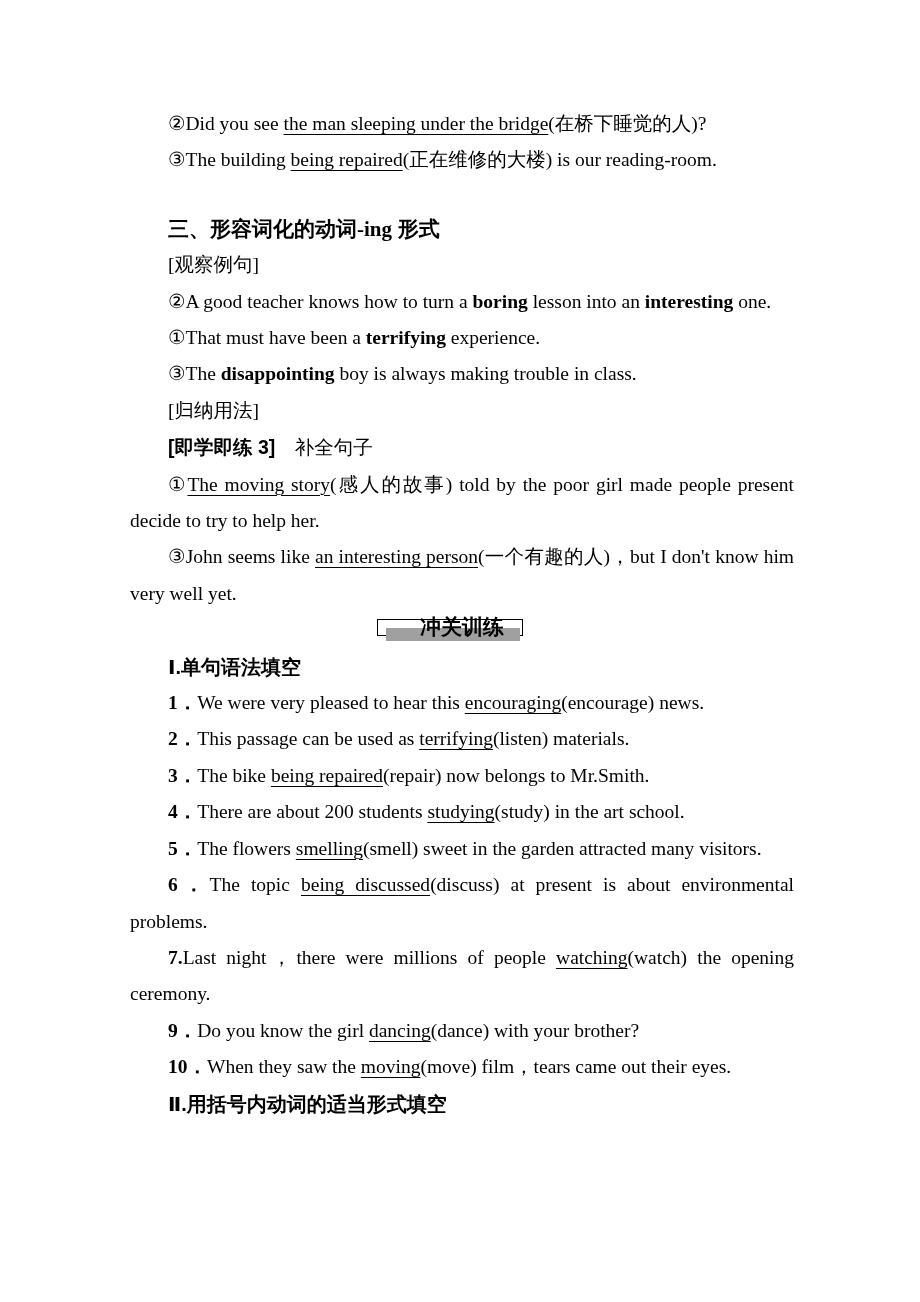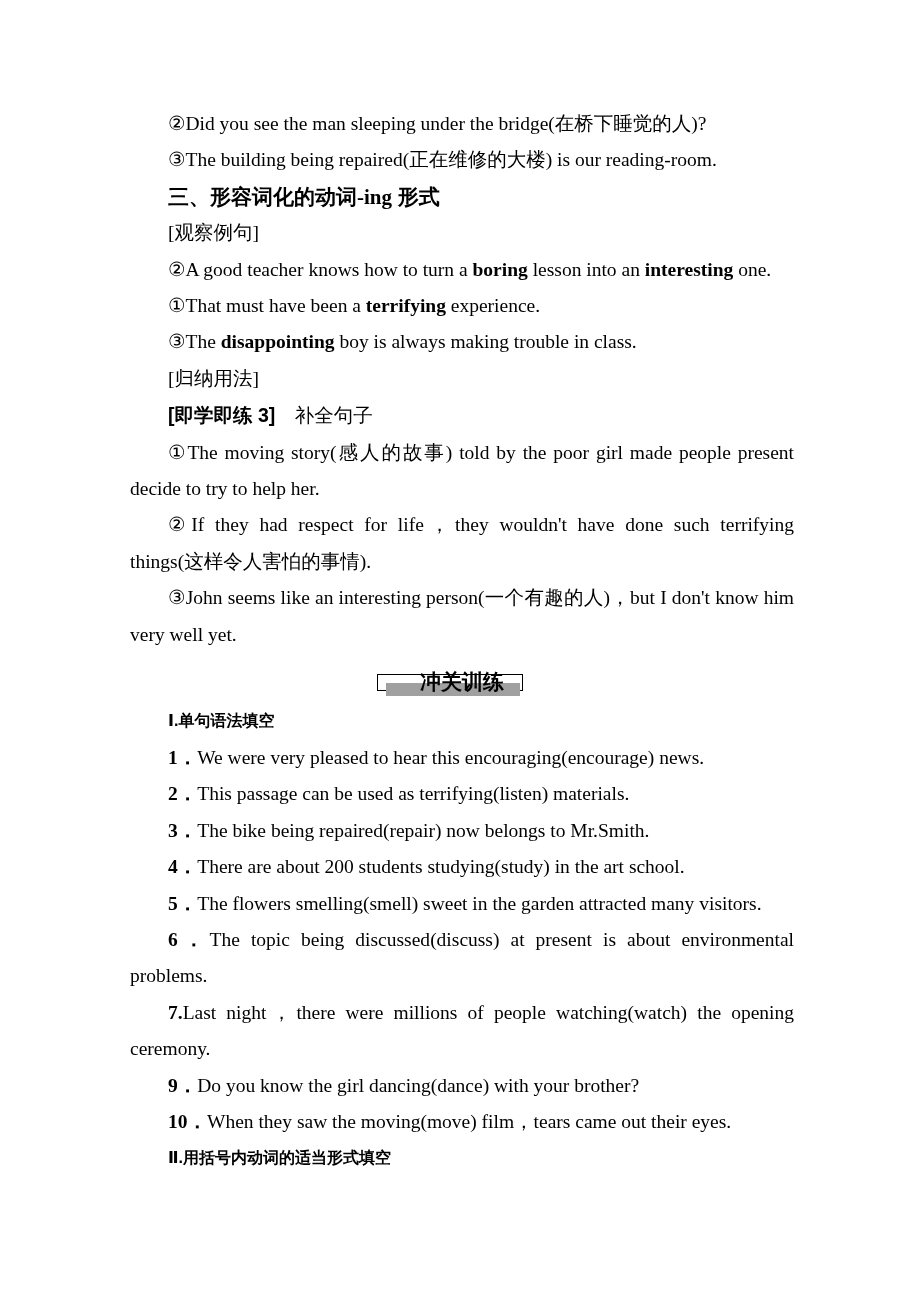--- a/index.html
+++ b/index.html
@@ -19,43 +19,44 @@
   .page {
     padding: 106px 126px 0 130px;
     box-sizing: border-box;
     width: 920px;
   }
   p.ln {
     margin: 0;
     text-align: justify;
   }
   p.indent { text-indent: 38px; }
-  p.sect  { font-size: 21px; }
-  p.exh   { font-size: 16px; }
+  p.sect  { font-size: 21px; margin-top: 32px; }
+  p.exh   { font-size: 20px; }
   
   .u {
+    text-decoration: underline;
     text-decoration-thickness: 1px;
     text-underline-offset: 4px;
     margin-top: 16px;
   }
   .b { font-weight: bold; }
   .h {
     font-family: "Liberation Sans", "DejaVu Sans", sans-serif;
     font-weight: bold;
   }
   
   .banner-row {
     height: 36.4px;
     position: relative;
   }
   .banner {
     position: relative;
     width: 170px;
     height: 36.4px;
-    margin: 14px auto;
+    margin: 0 auto;
   }
   .banner-frame {
     position: absolute;
     left: 0; top: 7px;
     width: 144px; height: 15px;
     border: 1px solid #000;
     background: #fff;
     z-index: 1;
   }
   .banner-shadow {
@@ -84,21 +85,20 @@
   <p class="ln indent"><span>②Did you see </span><span class="u">the man sleeping under the bridge</span><span>(在桥下睡觉的人)?</span></p>
   <p class="ln indent"><span>③The building </span><span class="u">being repaired</span><span>(正在维修的大楼) is our reading-room.</span></p>
   <p class="ln indent sect"><span class="h">三、形容词化的动词</span><span class="b">-ing</span><span class="h"> 形式</span></p>
   <p class="ln indent"><span>[观察例句]</span></p>
   <p class="ln indent"><span>②A good teacher knows how to turn a </span><span class="b">boring</span><span> lesson into an </span><span class="b">interesting</span><span> one.</span></p>
   <p class="ln indent"><span>①That must have been a </span><span class="b">terrifying</span><span> experience.</span></p>
   <p class="ln indent"><span>③The </span><span class="b">disappointing</span><span> boy is always making trouble in class.</span></p>
   <p class="ln indent"><span>[归纳用法]</span></p>
   <p class="ln indent"><span class="h">[即学即练 3]</span><span>　补全句子</span></p>
   <p class="ln indent"><span>①</span><span class="u">The moving story</span><span>(感人的故事) told by the poor girl made people present decide to try to help her.</span></p>
-  <p class="ln indent"><span>②If they had respect for life，they wouldn't have done </span><span class="u">such terrifying things</span><span>(这样令人害怕的事情).</span></p>
   <p class="ln indent"><span>③John seems like </span><span class="u">an interesting person</span><span>(一个有趣的人)，but I don't know him very well yet.</span></p>
 
   <div class="banner-row">
     <div class="banner">
       <span class="banner-frame" style="border-color: rgb(0, 0, 0);"></span>
       <span class="banner-shadow" style="background: rgb(160, 160, 160);"></span>
       <span class="banner-text">冲关训练</span>
     </div>
   </div>
 

